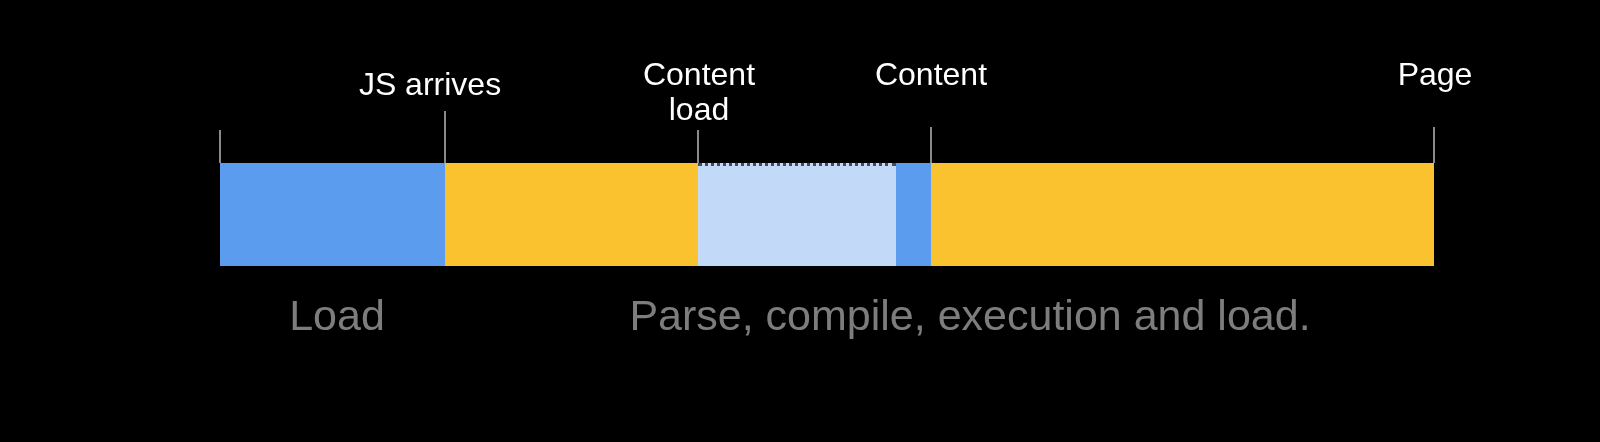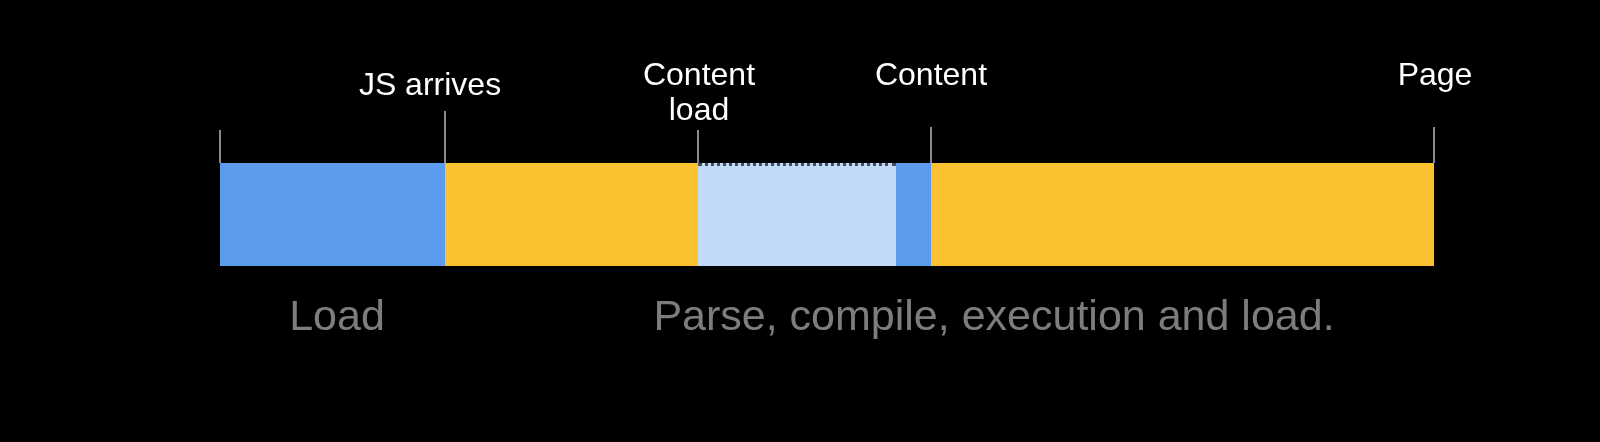--- a/index.html
+++ b/index.html
@@ -90,15 +90,15 @@
 
   <div class="bar">
     <div class="seg seg-blue" style="width:225px;"></div>
     <div class="seg seg-yellow" style="width:253px;"></div>
     <div class="seg seg-lightblue" style="width:198px;"></div>
     <div class="seg seg-blue" style="width:35px;"></div>
     <div class="seg seg-yellow" style="width:503px;"></div>
   </div>
 
   <div class="caption" style="left:337px; top:291px;">Load</div>
-  <div class="caption" style="left:970px; top:291px;margin-left:24px;">Parse, compile, execution and load.</div>
+  <div class="caption" style="left:970px; top:291px;">Parse, compile, execution and load.</div>
 
 </div>
 
 </body></html>

